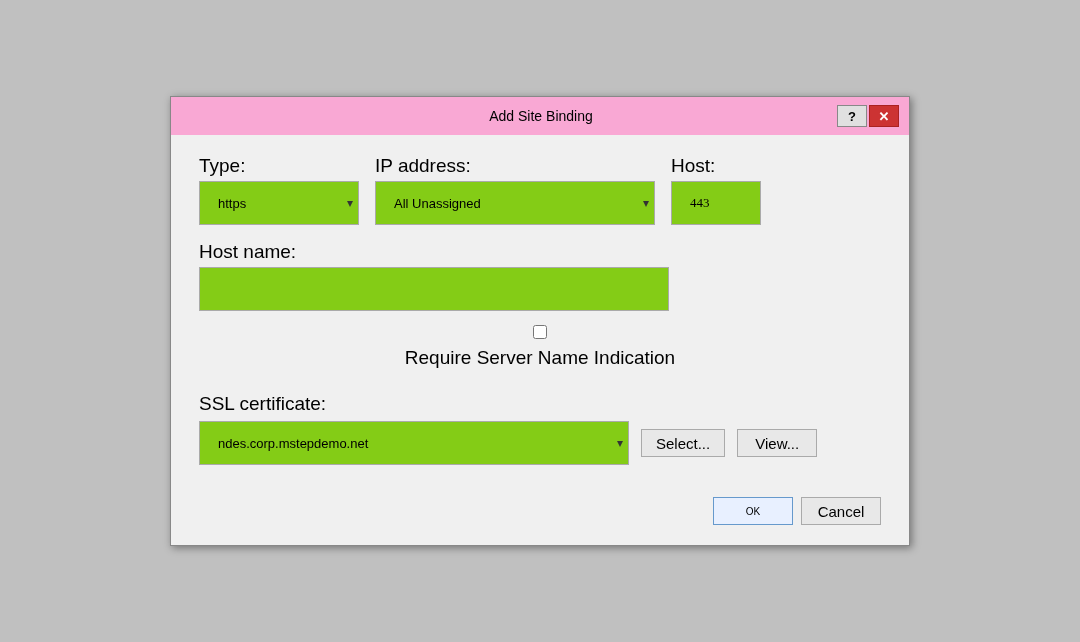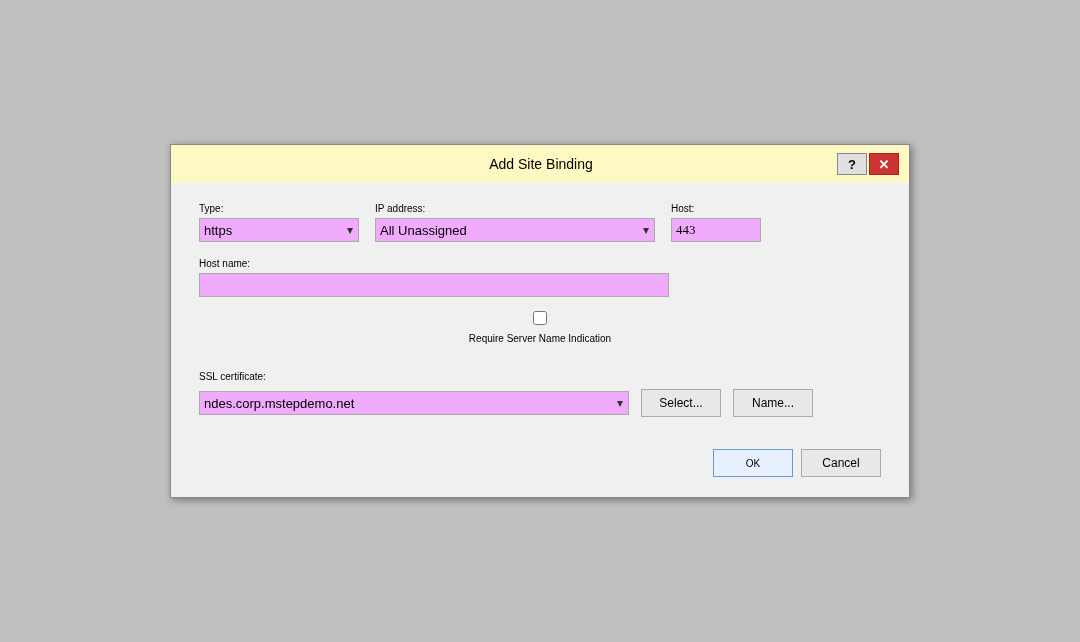--- a/index.html
+++ b/index.html
@@ -20,21 +20,21 @@
     }
 
     .dialog-window {
       width: 740px;
       background: #f0f0f0;
       border: 1px solid #888;
       box-shadow: 2px 2px 8px rgba(0,0,0,0.4);
     }
 
     .title-bar {
-      background: #fef9c3;
+      background: #f9a8d4;
       display: flex;
       align-items: center;
       justify-content: space-between;
       padding: 8px 10px;
       height: 38px;
     }
 
     .title-bar-title {
       color: #000;
       font-size: 14px;
@@ -84,30 +84,30 @@
       margin-bottom: 16px;
     }
 
     .field-group {
       display: flex;
       flex-direction: column;
       gap: 4px;
     }
 
     .field-label {
-      font-size: 10px;
+      font-size: 19px;
       color: #000;
     }
 
     select, input[type="text"] {
-      height: 24px;
+      height: 44px;
       border: 1px solid #aaa;
-      background: #f0abfc;
+      background: #84cc16;
       font-size: 13px;
-      padding: 2px 4px;
+      padding: 2px 18px;
       color: #000;
       outline: none;
     }
 
     select {
       appearance: none;
       -webkit-appearance: none;
       padding-right: 24px;
       background-image: none;
       cursor: pointer;
@@ -183,21 +183,21 @@
 
     .ssl-select {
       width: 430px;
     }
 
     .action-btn {
       height: 28px;
       min-width: 80px;
       border: 1px solid #aaa;
       background: #e8e8e8;
-      font-size: 12px;
+      font-size: 15px;
       cursor: pointer;
       padding: 0 14px;
       color: #000;
     }
 
     .bottom-buttons {
       display: flex;
       justify-content: flex-end;
       gap: 8px;
       padding-top: 8px;
@@ -269,21 +269,21 @@
 
     <div class="ssl-section">
       <label class="field-label">SSL certificate:</label>
       <div class="ssl-row">
         <div class="select-wrapper ssl-select-wrapper">
           <select class="ssl-select">
             <option value="ndes">ndes.corp.mstepdemo.net</option>
           </select>
         </div>
         <button class="action-btn">Select...</button>
-        <button class="action-btn">Name...</button>
+        <button class="action-btn">View...</button>
       </div>
     </div>
 
     <div class="bottom-buttons">
       <button class="ok-btn">OK</button>
       <button class="action-btn">Cancel</button>
     </div>
 
   </div>
 </div>

